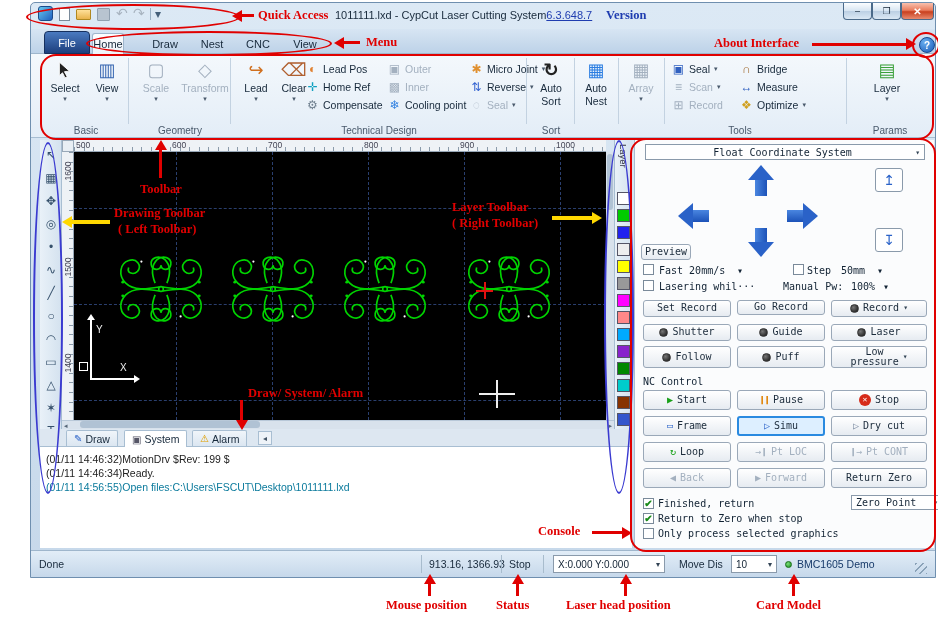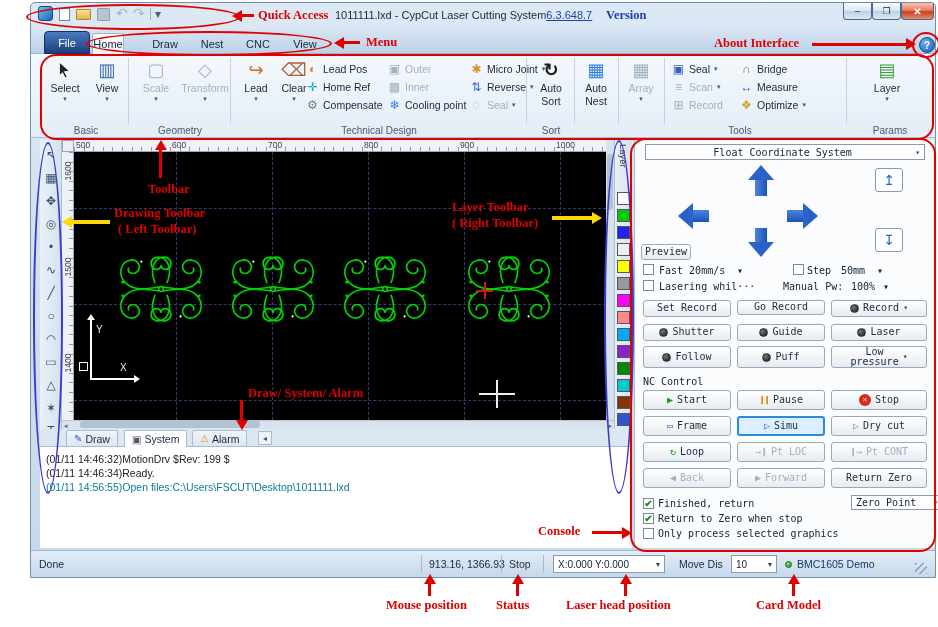--- a/index.html
+++ b/index.html
@@ -592,21 +592,21 @@
   <div class="oval" style="left:86px;top:31px;width:246px;height:25px"></div>
   <div class="ar h left" style="left:344px;top:41px;width:16px;height:3px"></div>
   <div class="ann" style="left:366px;top:35px">Menu</div>
 
   <div class="ann" style="left:714px;top:36px">About Interface</div>
   <div class="ar h right" style="left:812px;top:43px;width:94px;height:2.5px"></div>
   <div class="oval" style="left:912px;top:32px;width:28px;height:26px"></div>
 
   <div class="rrect" style="left:40px;top:54px;width:894px;height:86px"></div>
   <div class="ar v up" style="left:159px;top:150px;width:3px;height:28px"></div>
-  <div class="ann" style="left:148px;top:182px">Toolbar</div>
+  <div class="ann" style="left:140px;top:182px">Toolbar</div>
 
   <div class="oval bluec" style="left:33px;top:142px;width:30px;height:352px"></div>
   <div class="ar h left yellow" style="left:72px;top:220px;width:38px;height:4px"></div>
   <div class="ann" style="left:114px;top:206px">Drawing Toolbar</div>
   <div class="ann" style="left:118px;top:222px">( Left Toolbar)</div>
 
   <div class="oval bluec" style="left:604px;top:140px;width:30px;height:354px"></div>
   <div class="ann" style="left:452px;top:200px">Layer Toolbar</div>
   <div class="ann" style="left:452px;top:216px">( Right Toolbar)</div>
   <div class="ar h right yellow" style="left:552px;top:216px;width:40px;height:4px"></div>

